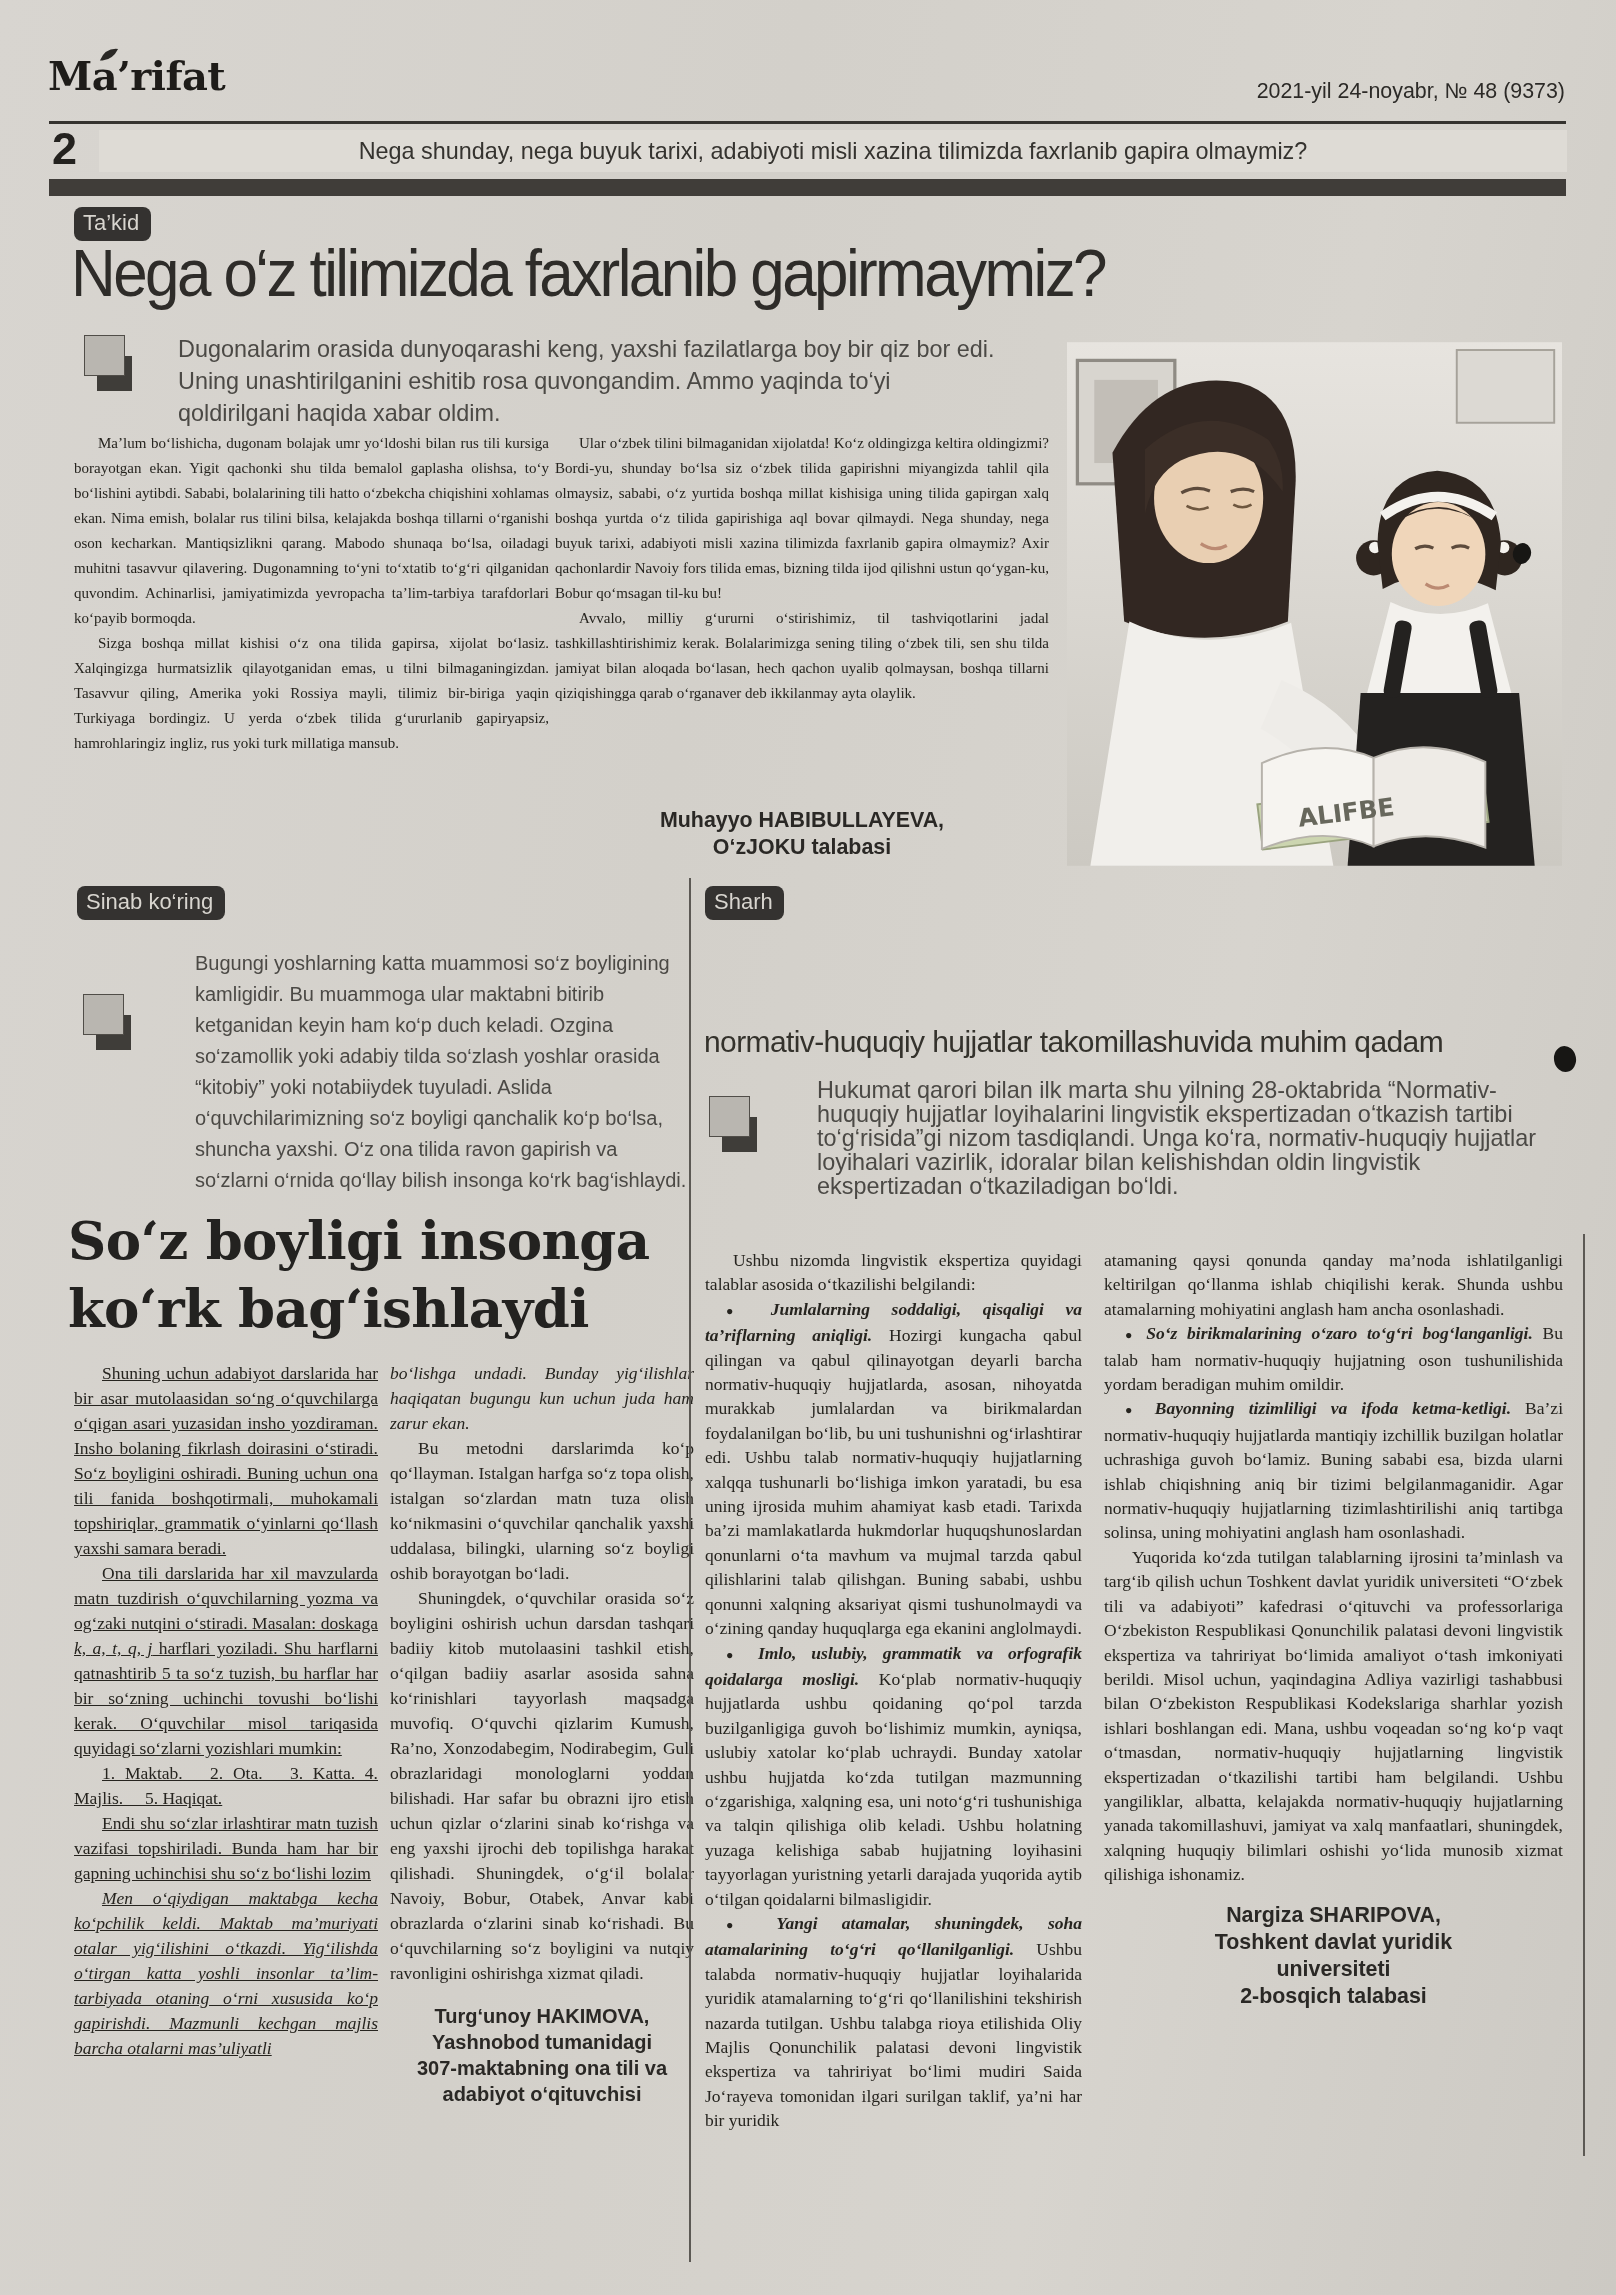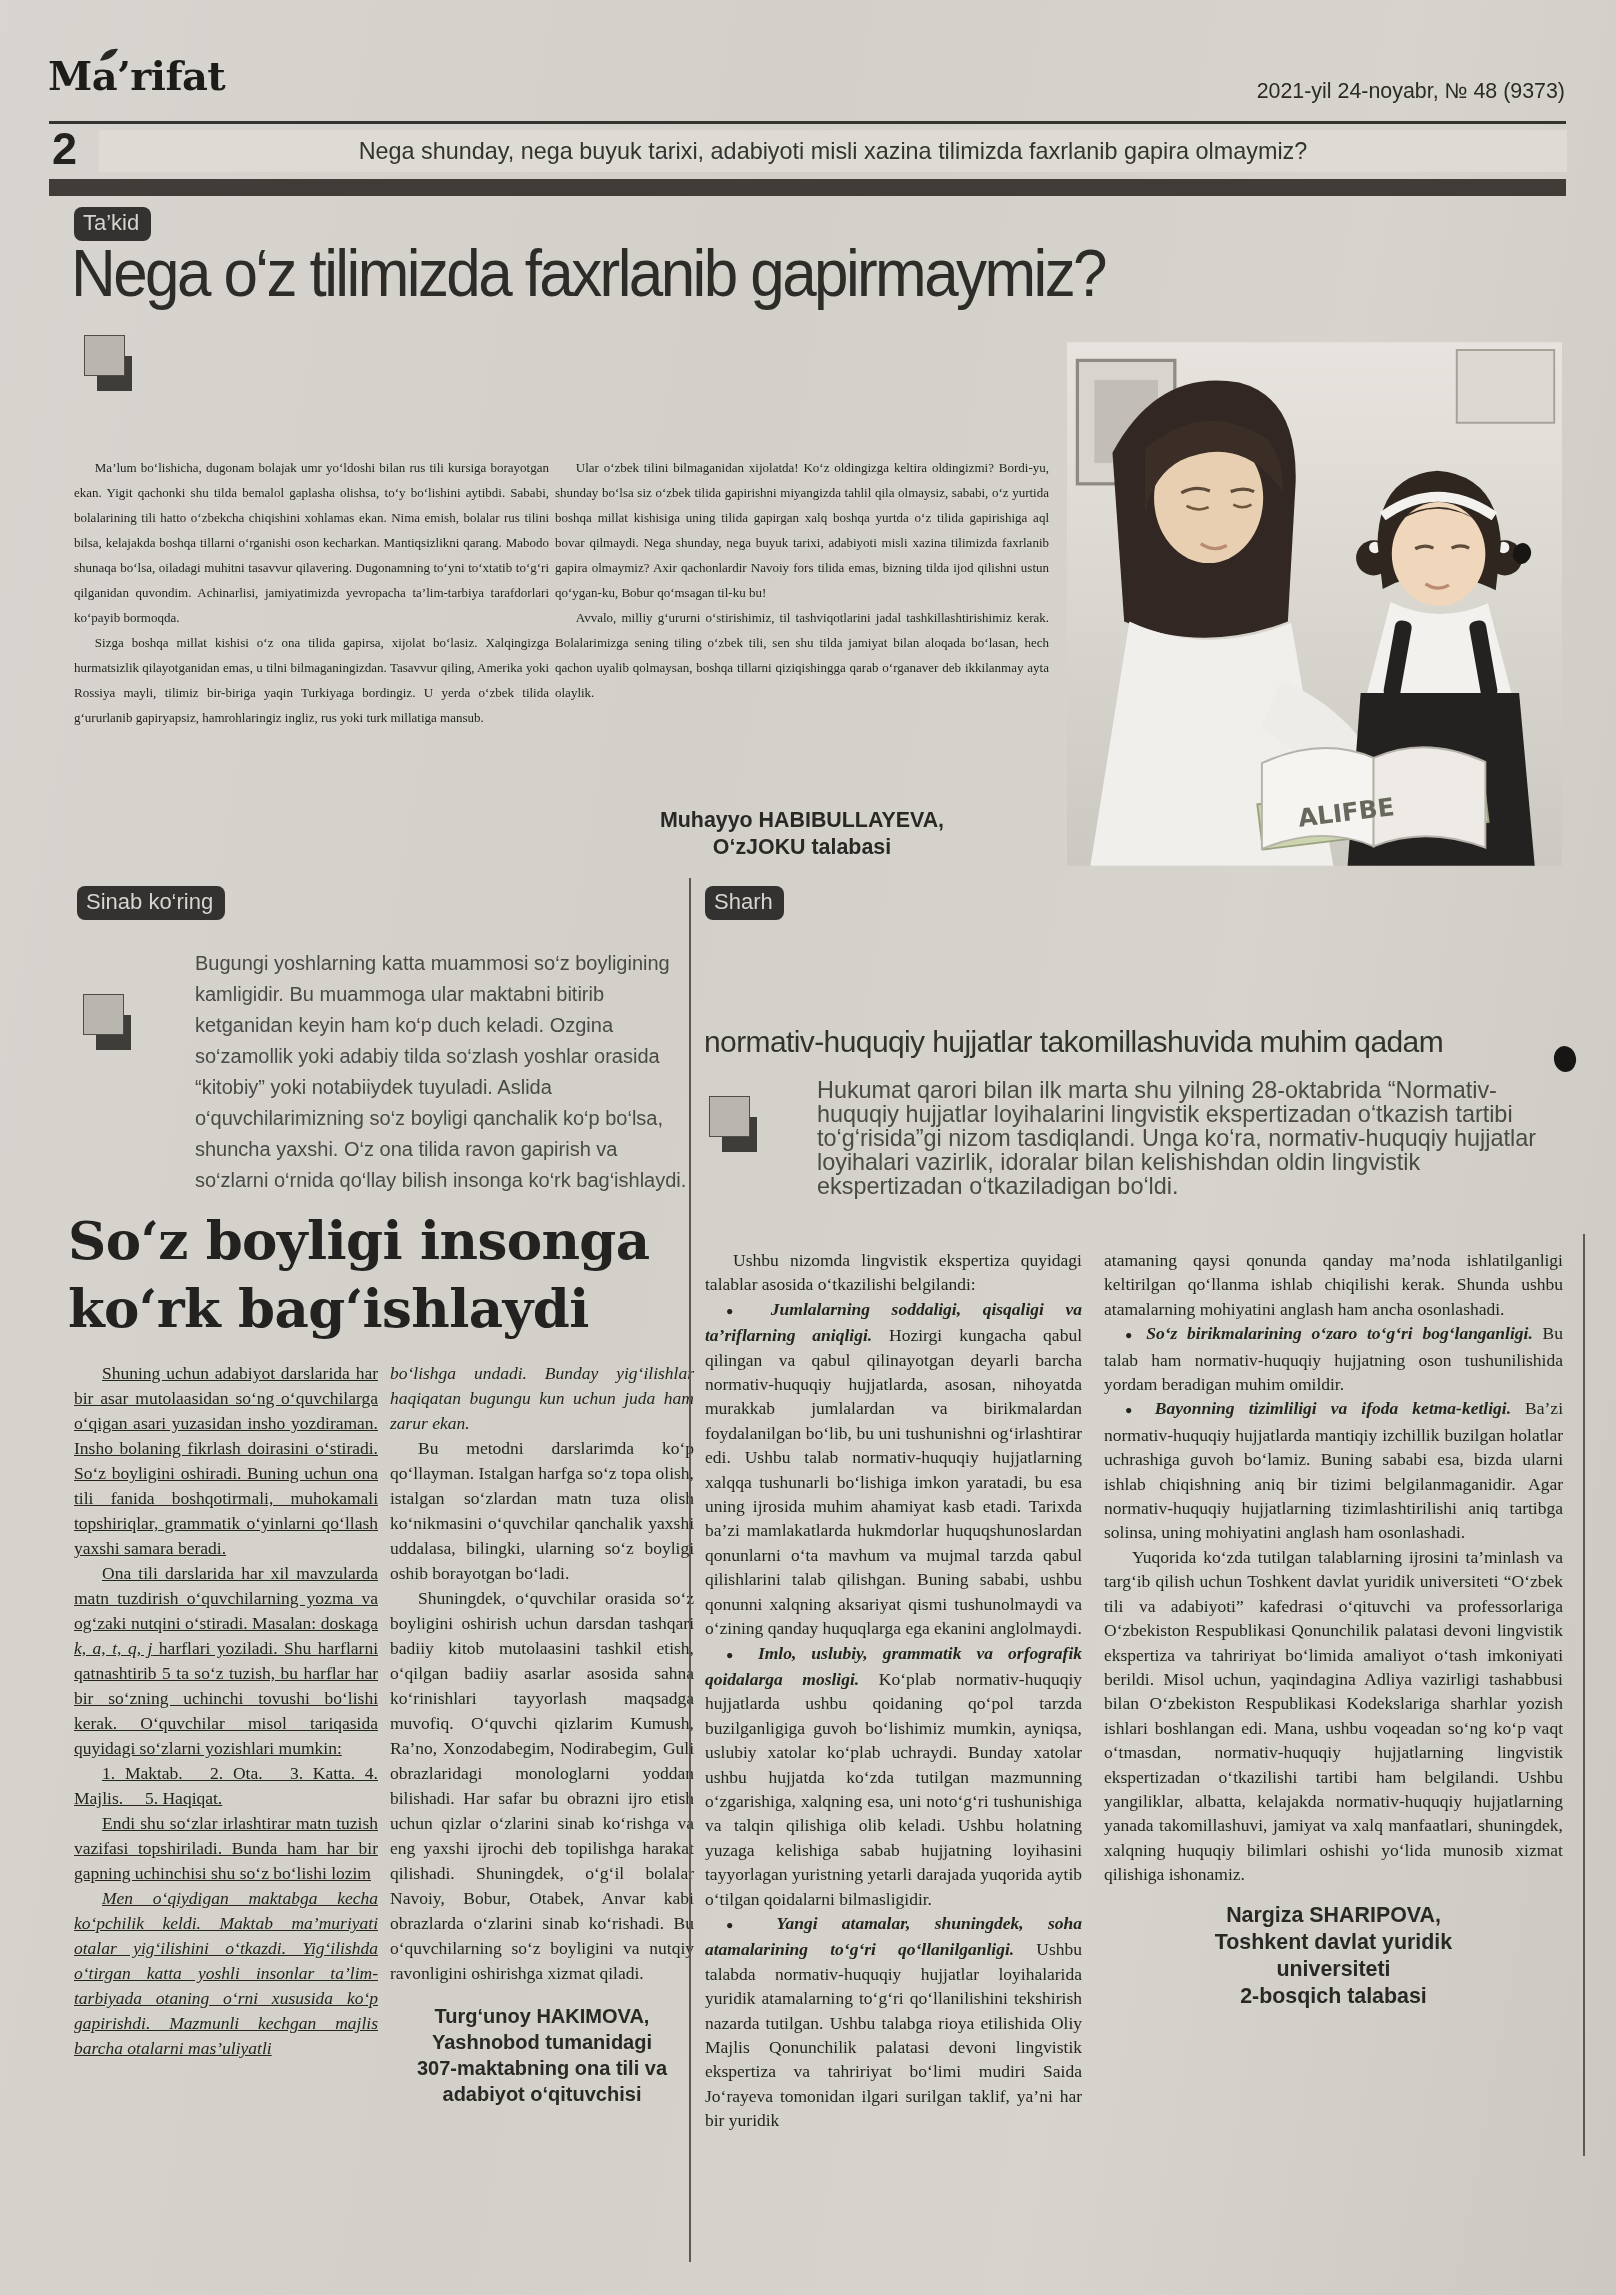--- a/index.html
+++ b/index.html
@@ -26,21 +26,21 @@
   #takid-headline{left:71px;top:238px;width:1494px;font-family:"Liberation Sans",sans-serif;
         font-weight:400;font-size:62px;line-height:66px;letter-spacing:-2.6px;color:#2e2c29;
         transform:scaleY(1.08);transform-origin:left top;}
   .lead-icon{width:60px;height:62px;}
   .lead-icon .sq2{position:absolute;left:13px;top:21px;width:35px;height:35px;background:#3f3d39;}
   .lead-icon .sq1{position:absolute;left:0;top:0;width:39px;height:39px;background:#b9b6b0;border:1.9px solid #504d48;}
   #takid-lead-icon{left:84px;top:335px;}
   #takid-lead{left:178px;top:333px;width:829px;font-family:"Liberation Sans",sans-serif;
         font-size:23.4px;line-height:32px;color:#4b4945;}
   .col{position:absolute;text-align:justify;overflow:hidden;}
-  .serif-sm{font-size:13px;line-height:25px;margin-top:24px;}
+  .serif-sm{font-size:15px;line-height:25px;}
   #takid-col1{left:74px;top:431px;width:475px;height:431px;}
   #takid-col2{left:555px;top:431px;width:494px;height:373px;}
   .byline{font-family:"Liberation Sans",sans-serif;font-weight:bold;text-align:center;color:#2a2825;}
   #takid-byline{left:555px;top:807px;width:494px;font-size:21.4px;line-height:27px;}
   #article-photo{left:1067px;top:342px;width:495px;height:524px;}
   .ink-dot{background:#171614;border-radius:50%;}
   #ink-dot-1{left:1513px;top:543px;width:18px;height:21px;transform:rotate(15deg);}
   #ink-dot-2{left:1554px;top:1046px;width:22px;height:26px;transform:rotate(-10deg);}
   
   #sinab-tag{left:77px;top:886px;}
@@ -93,20 +93,21 @@
   <div class="abs" id="page-tagline">Nega shunday, nega buyuk tarixi, adabiyoti misli xazina tilimizda faxrlanib gapira olmaymiz?</div>
   <div class="abs top-bar"></div>
 
   <div class="abs tag-box" id="takid-tag">Ta’kid</div>
   <div class="abs" id="takid-headline">Nega o‘z tilimizda faxrlanib gapirmaymiz?</div>
 
   <div class="abs lead-icon" id="takid-lead-icon">
     <div class="sq2"></div>
       <div class="sq1"></div>
   </div>
+  <div class="abs" id="takid-lead">Dugonalarim orasida dunyoqarashi keng, yaxshi fazilatlarga boy bir qiz bor edi. Uning unashtirilganini eshitib rosa quvongandim. Ammo yaqinda to‘yi qoldirilgani haqida xabar oldim.</div>
 
   <div class="col serif-sm" id="takid-col1">
     <p class="ind"><span>Ma’lum bo‘lishicha, dugonam bolajak umr yo‘ldoshi bilan rus tili kursiga borayotgan ekan. Yigit qachonki shu tilda bemalol gaplasha olishsa, to‘y bo‘lishini aytibdi. Sababi, bolalarining tili hatto o‘zbekcha chiqishini xohlamas ekan. Nima emish, bolalar rus tilini bilsa, kelajakda boshqa tillarni o‘rganishi oson kecharkan. Mantiqsizlikni qarang. Mabodo shunaqa bo‘lsa, oiladagi muhitni tasavvur qilavering. Dugonamning to‘yni to‘xtatib to‘g‘ri qilganidan quvondim. Achinarlisi, jamiyatimizda yevropacha ta’lim-tarbiya tarafdorlari ko‘payib bormoqda.</span></p>
     <p class="ind"><span>Sizga boshqa millat kishisi o‘z ona tilida gapirsa, xijolat bo‘lasiz. Xalqingizga hurmatsizlik qilayotganidan emas, u tilni bilmaganingizdan. Tasavvur qiling, Amerika yoki Rossiya mayli, tilimiz bir-biriga yaqin Turkiyaga bordingiz. U yerda o‘zbek tilida g‘ururlanib gapiryapsiz, hamrohlaringiz ingliz, rus yoki turk millatiga mansub.</span></p>
   </div>
   <div class="col serif-sm" id="takid-col2">
     <p class="ind"><span>Ular o‘zbek tilini bilmaganidan xijolatda! Ko‘z oldingizga keltira oldingizmi? Bordi-yu, shunday bo‘lsa siz o‘zbek tilida gapirishni miyangizda tahlil qila olmaysiz, sababi, o‘z yurtida boshqa millat kishisiga uning tilida gapirgan xalq boshqa yurtda o‘z tilida gapirishiga aql bovar qilmaydi. Nega shunday, nega buyuk tarixi, adabiyoti misli xazina tilimizda faxrlanib gapira olmaymiz? Axir qachonlardir Navoiy fors tilida emas, bizning tilda ijod qilishni ustun qo‘ygan-ku, Bobur qo‘msagan til-ku bu!</span></p>
     <p class="ind"><span>Avvalo, milliy g‘ururni o‘stirishimiz, til tashviqotlarini jadal tashkillashtirishimiz kerak. Bolalarimizga sening tiling o‘zbek tili, sen shu tilda jamiyat bilan aloqada bo‘lasan, hech qachon uyalib qolmaysan, boshqa tillarni qiziqishingga qarab o‘rganaver deb ikkilanmay ayta olaylik.</span></p>
   </div>
   <div class="abs byline" id="takid-byline">

